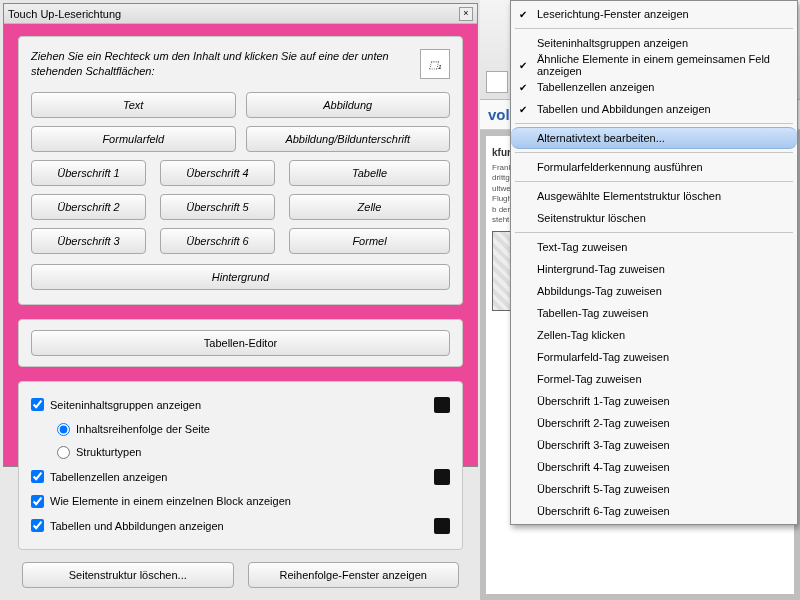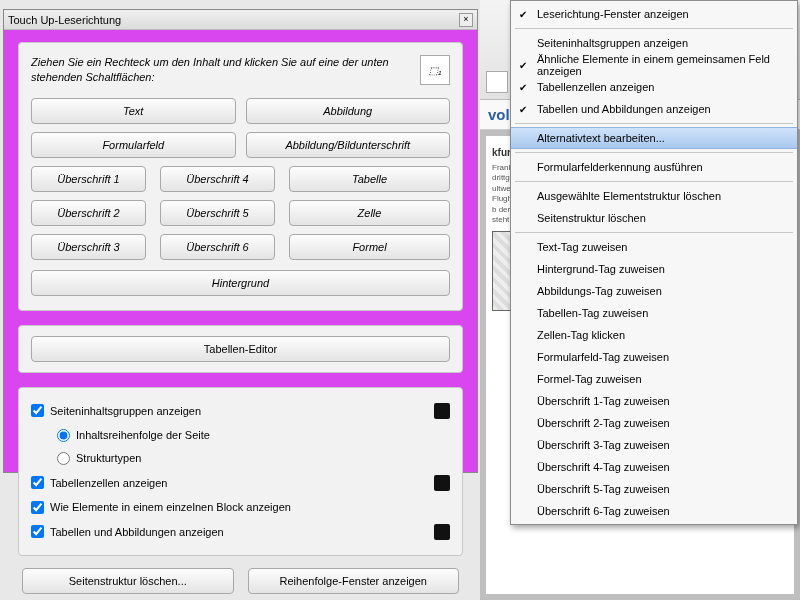--- a/index.html
+++ b/index.html
@@ -1,19 +1,19 @@
 <!DOCTYPE html>
 <html><head>
 <meta charset="utf-8">
 <style>
   * { box-sizing: border-box; margin: 0; padding: 0; }
   body { font-family: "Segoe UI", Tahoma, sans-serif; font-size: 11px; background: #e8e8e8; width: 800px; height: 600px; overflow: hidden; position: relative; }
 
   
-  .dialog { position: absolute; left: 3px; top: 9px; width: 475px; height: 464px; background: #d946ef; border: 1px solid #888; }
+  .dialog { position: absolute; left: 3px; top: 3px; width: 475px; height: 464px; background: #ec4899; border: 1px solid #888; }
   .titlebar { height: 20px; background: linear-gradient(#f0f0f0,#dcdcdc); border-bottom: 1px solid #bbb; display: flex; align-items: center; padding: 0 4px; font-size: 11px; }
   .titlebar .spacer { flex: 1; }
   .close-btn { width: 14px; height: 14px; border: 1px solid #999; background: #eee; text-align: center; line-height: 11px; font-size: 9px; cursor: pointer; }
 
   .pane { padding: 12px 14px; }
 
   .group { border: 1px solid #c8c8c8; border-radius: 4px; background: #f2f2f2; padding: 12px 12px 14px; margin-bottom: 14px; font-style: italic; }
   .instruct-row { display: flex; align-items: flex-start; gap: 10px; margin-bottom: 12px; }
   .instruct { font-size: 11px; line-height: 1.4; flex: 1; }
   .selicon { width: 30px; height: 30px; border: 1px solid #aaa; background: #fff; display: flex; align-items: center; justify-content: center; font-size: 10px; }
@@ -40,21 +40,21 @@
   .tb-icon { width:22px; height:22px; border:1px solid #aaa; background:#fff; }
   .app-header2 { color:#2a5eab; font-weight:bold; font-size:15px; padding:6px 8px; background:#f9f9f9; border-bottom:1px solid #ccc; }
   .doc-area { background:#bfbfbf; height:470px; padding:6px; overflow:hidden; font-size:8px; color:#555; line-height:1.3; }
   .doc-page { background:#fff; width:100%; height:100%; padding:6px; overflow:hidden; }
   .doc-page h3 { font-size:10px; color:#333; margin:4px 0; }
   .imgph { border:1px solid #666; width:50px; height:80px; margin-top:6px; background:repeating-linear-gradient(45deg,#eee,#eee 4px,#ddd 4px,#ddd 8px); }
 
   
   .ctx { position: absolute; left: 510px; top: 0; width: 288px; background: #f7f7f7; border: 1px solid #8c8c8c; box-shadow: 2px 3px 6px rgba(0,0,0,.35); padding: 2px 0; z-index: 50; }
   .ctx-item { display: flex; align-items: center; height: 22px; padding: 0 10px 0 26px; font-size: 11px; cursor: default; position: relative; }
-  .ctx-item.highlight { background: linear-gradient(#cfe3fb,#a9c8ee); border-top:1px solid #8fb4dd; border-bottom:1px solid #8fb4dd; }
+  .ctx-item.highlight { background: linear-gradient(#cfe3fb,#a9c8ee); border-top:1px solid #8fb4dd; border-bottom:1px solid #8fb4dd;border-radius:8px; }
   .ctx-sep { height: 1px; background: #c6c6c6; margin: 3px 4px; }
   .ctx-check { position: absolute; left: 8px; font-size: 10px; }
 </style>
 </head>
 <body>
 
 <div class="app-bg">
   <div class="app-toolbar">
     <div class="tb-icon"></div>
     <div class="tb-icon"></div>

